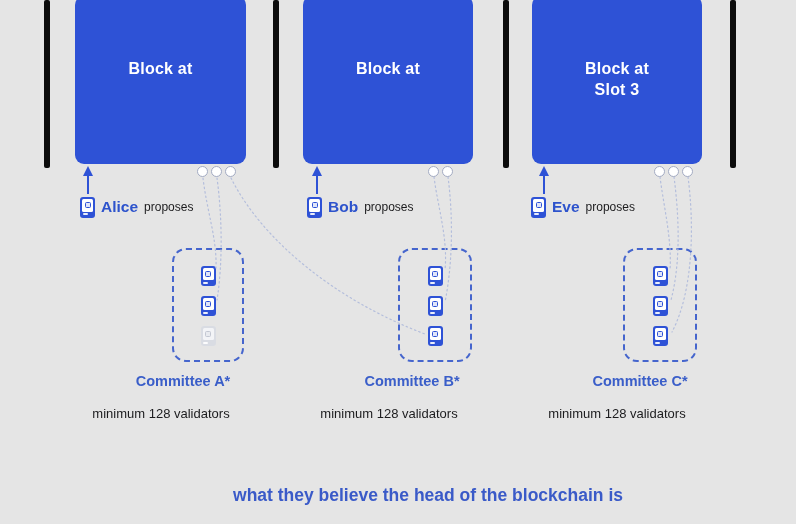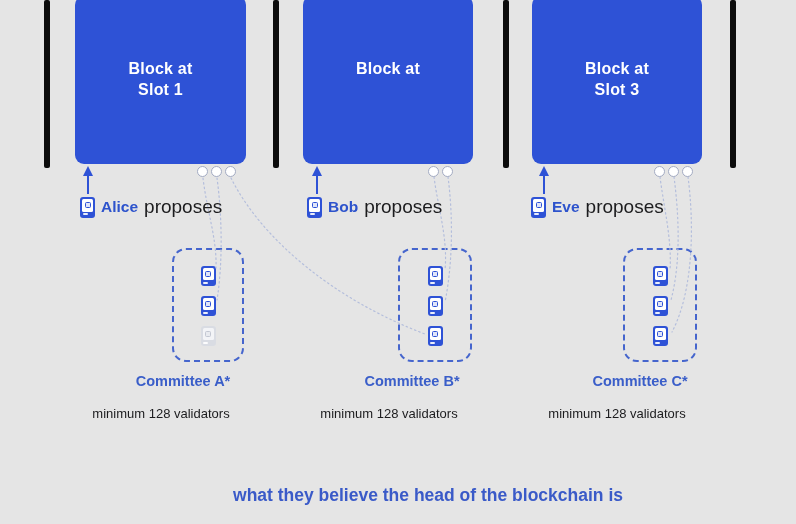--- a/index.html
+++ b/index.html
@@ -19,21 +19,21 @@
   .arrow{position:absolute;top:166px;width:12px;height:30px;}
   .arrow .head{position:absolute;top:0;left:50%;margin-left:-5.5px;width:0;height:0;
     border-left:5.5px solid transparent;border-right:5.5px solid transparent;border-bottom:10px solid #2e52d6;}
   .arrow .shaft{position:absolute;top:9px;left:50%;margin-left:-1.25px;width:2.5px;height:19px;background:#2e52d6;}
   
   .circle-row{position:absolute;top:166px;display:flex;gap:3px;}
   .att-circle{width:11px;height:11px;border-radius:50%;background:#fff;border:1.5px solid #a3abc2;box-sizing:border-box;}
   
   .proposer-row{position:absolute;top:196px;display:flex;align-items:center;gap:6px;height:22px;}
   .proposer-name{color:#2d53cc;font-weight:bold;font-size:15.5px;}
-  .proposer-action{color:#1c1c1e;font-size:19px;}
+  .proposer-action{color:#1c1c1e;font-size:12px;}
   
   .vicon{position:relative;width:15px;height:20px;background:#2e52d6;border-radius:3px;flex:0 0 auto;}
   .vicon .scr{position:absolute;left:2px;right:2px;top:2px;bottom:6px;background:#fff;border-radius:1.5px;}
   .vicon .scr::after{content:"";position:absolute;left:50%;top:50%;width:6px;height:6px;
     transform:translate(-50%,-50%);border:1.2px solid #2e52d6;border-radius:1.5px;background:rgba(46,82,214,.15);box-sizing:border-box;}
   .vicon::after{content:"";position:absolute;left:2.5px;bottom:2.5px;width:5px;height:1.6px;background:rgba(255,255,255,.9);border-radius:1px;}
   .vicon.inactive{background:#d9dce3;}
   .vicon.inactive .scr{background:#f3f4f7;}
   .vicon.inactive .scr::after{border-color:#c3c7d2;background:#e8eaef;}
   .proposer-row .vicon{width:15px;height:21px;}
@@ -72,21 +72,20 @@
       <path d="M 448 177 C 453 215, 453 262, 445 302"></path>
       <path d="M 660 177 C 664 208, 672 240, 670 270"></path>
       <path d="M 674 177 C 679 215, 681 262, 671 300"></path>
       <path d="M 688 177 C 694 222, 694 290, 672 332"></path>
     </g>
   </svg>
 
   <div class="block-card" style="left:75px;width:171px">
     <div class="block-label">
       <div>Block at</div>
-      <div>Slot 1</div>
     </div>
   </div>
   <div class="arrow" style="left:82px">
       <span class="head"></span>
       <span class="shaft"></span>
     </div>
   <div class="circle-row" style="left:197px">
       <span class="att-circle"></span>
       <span class="att-circle"></span>
       <span class="att-circle"></span>

